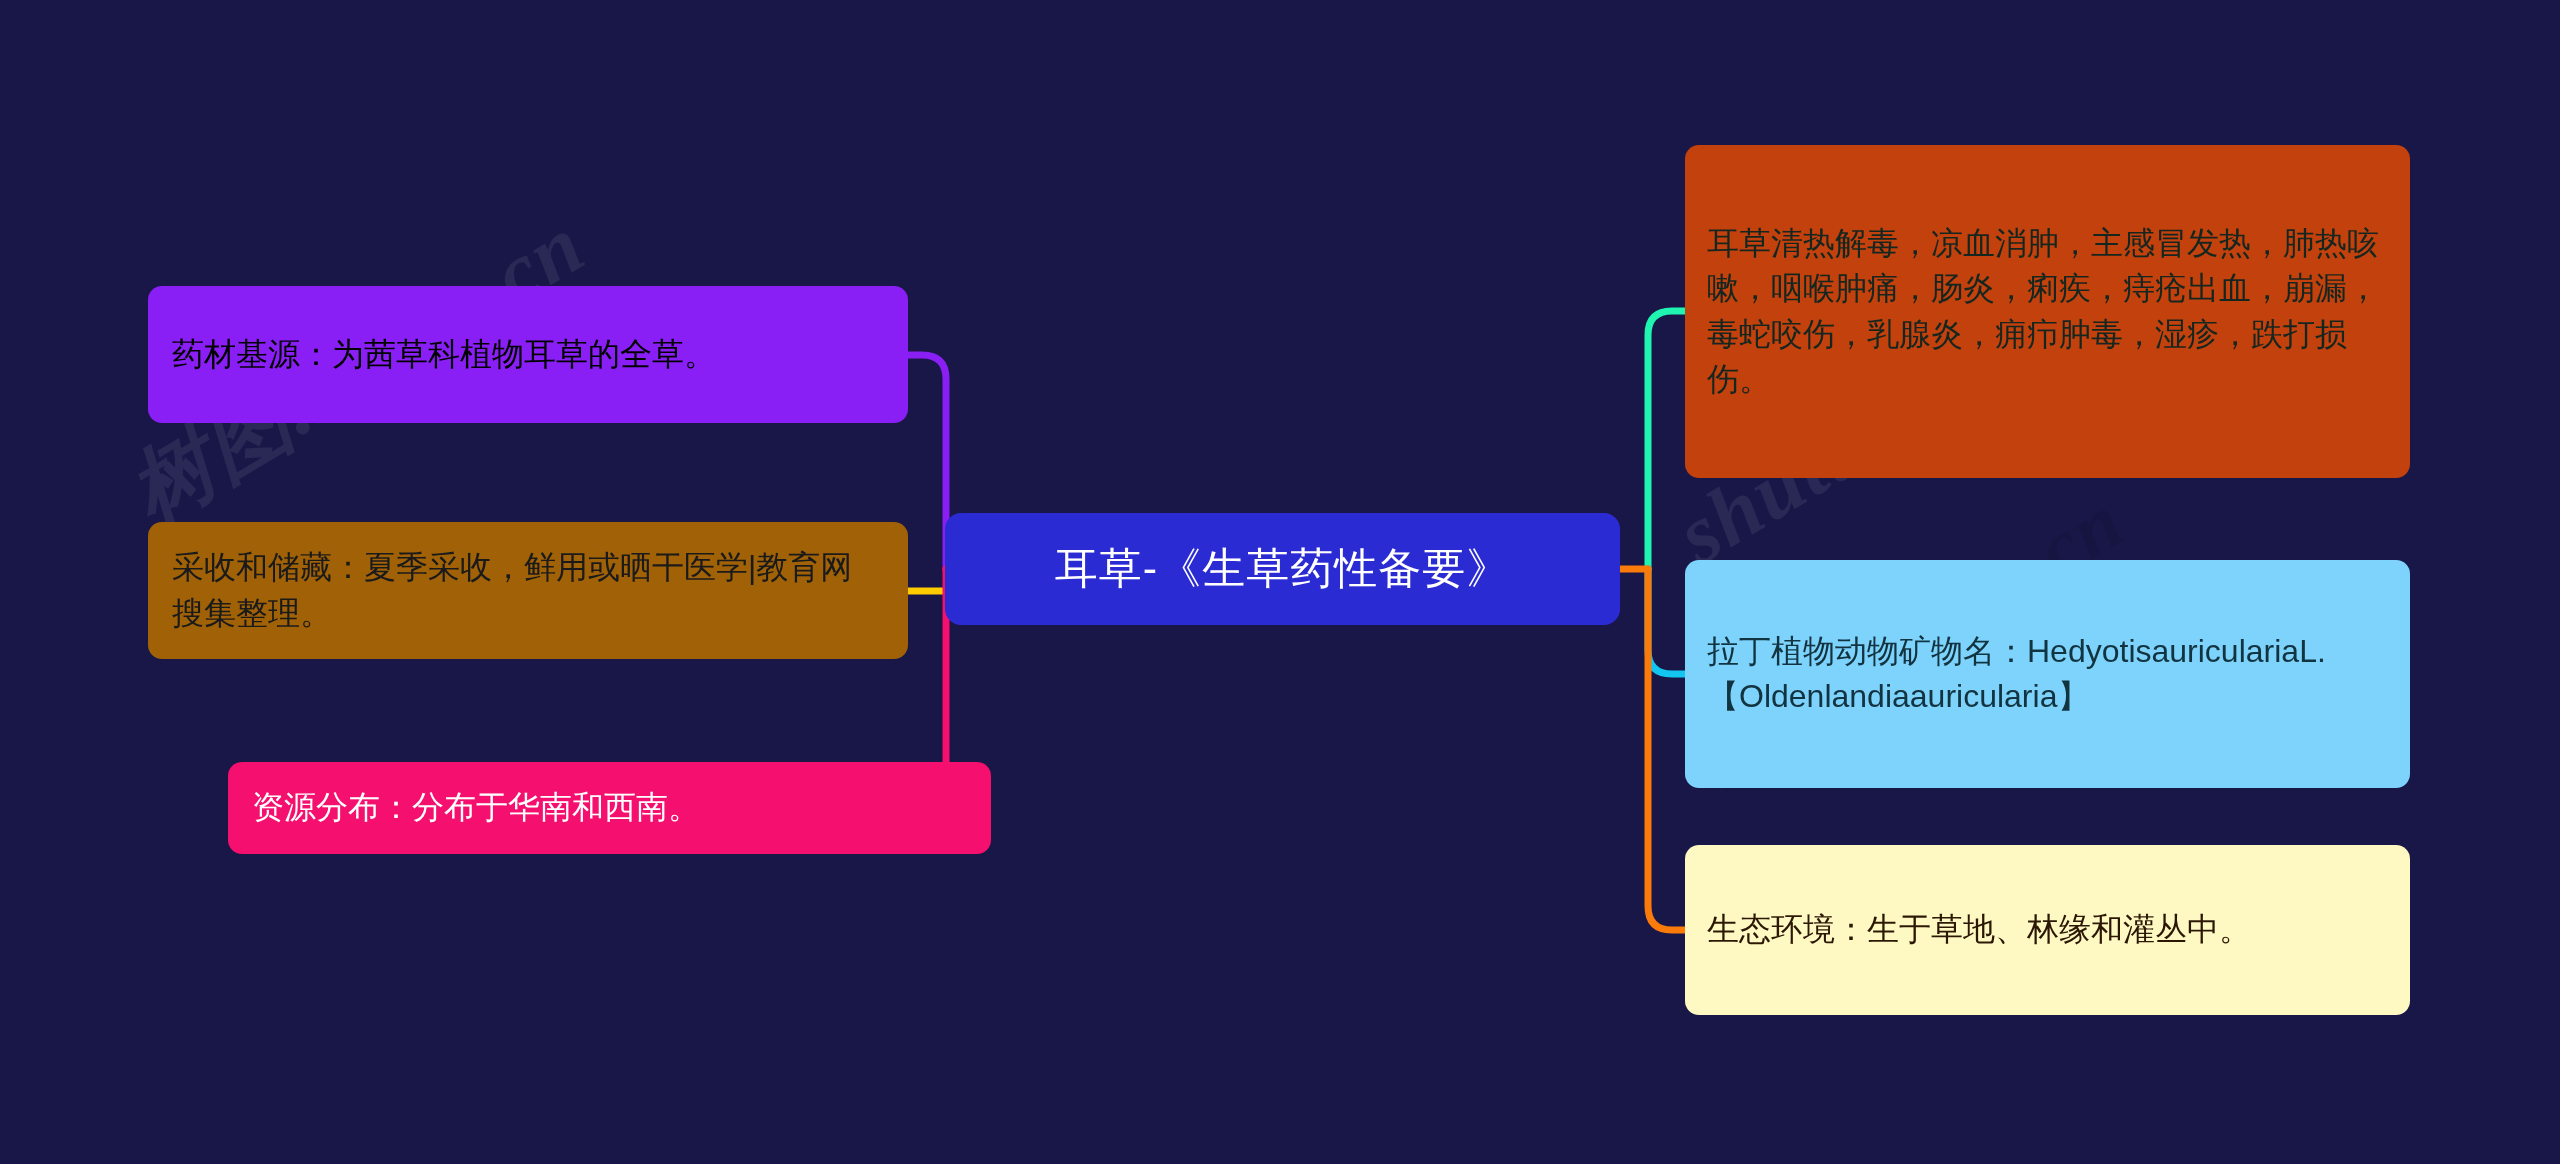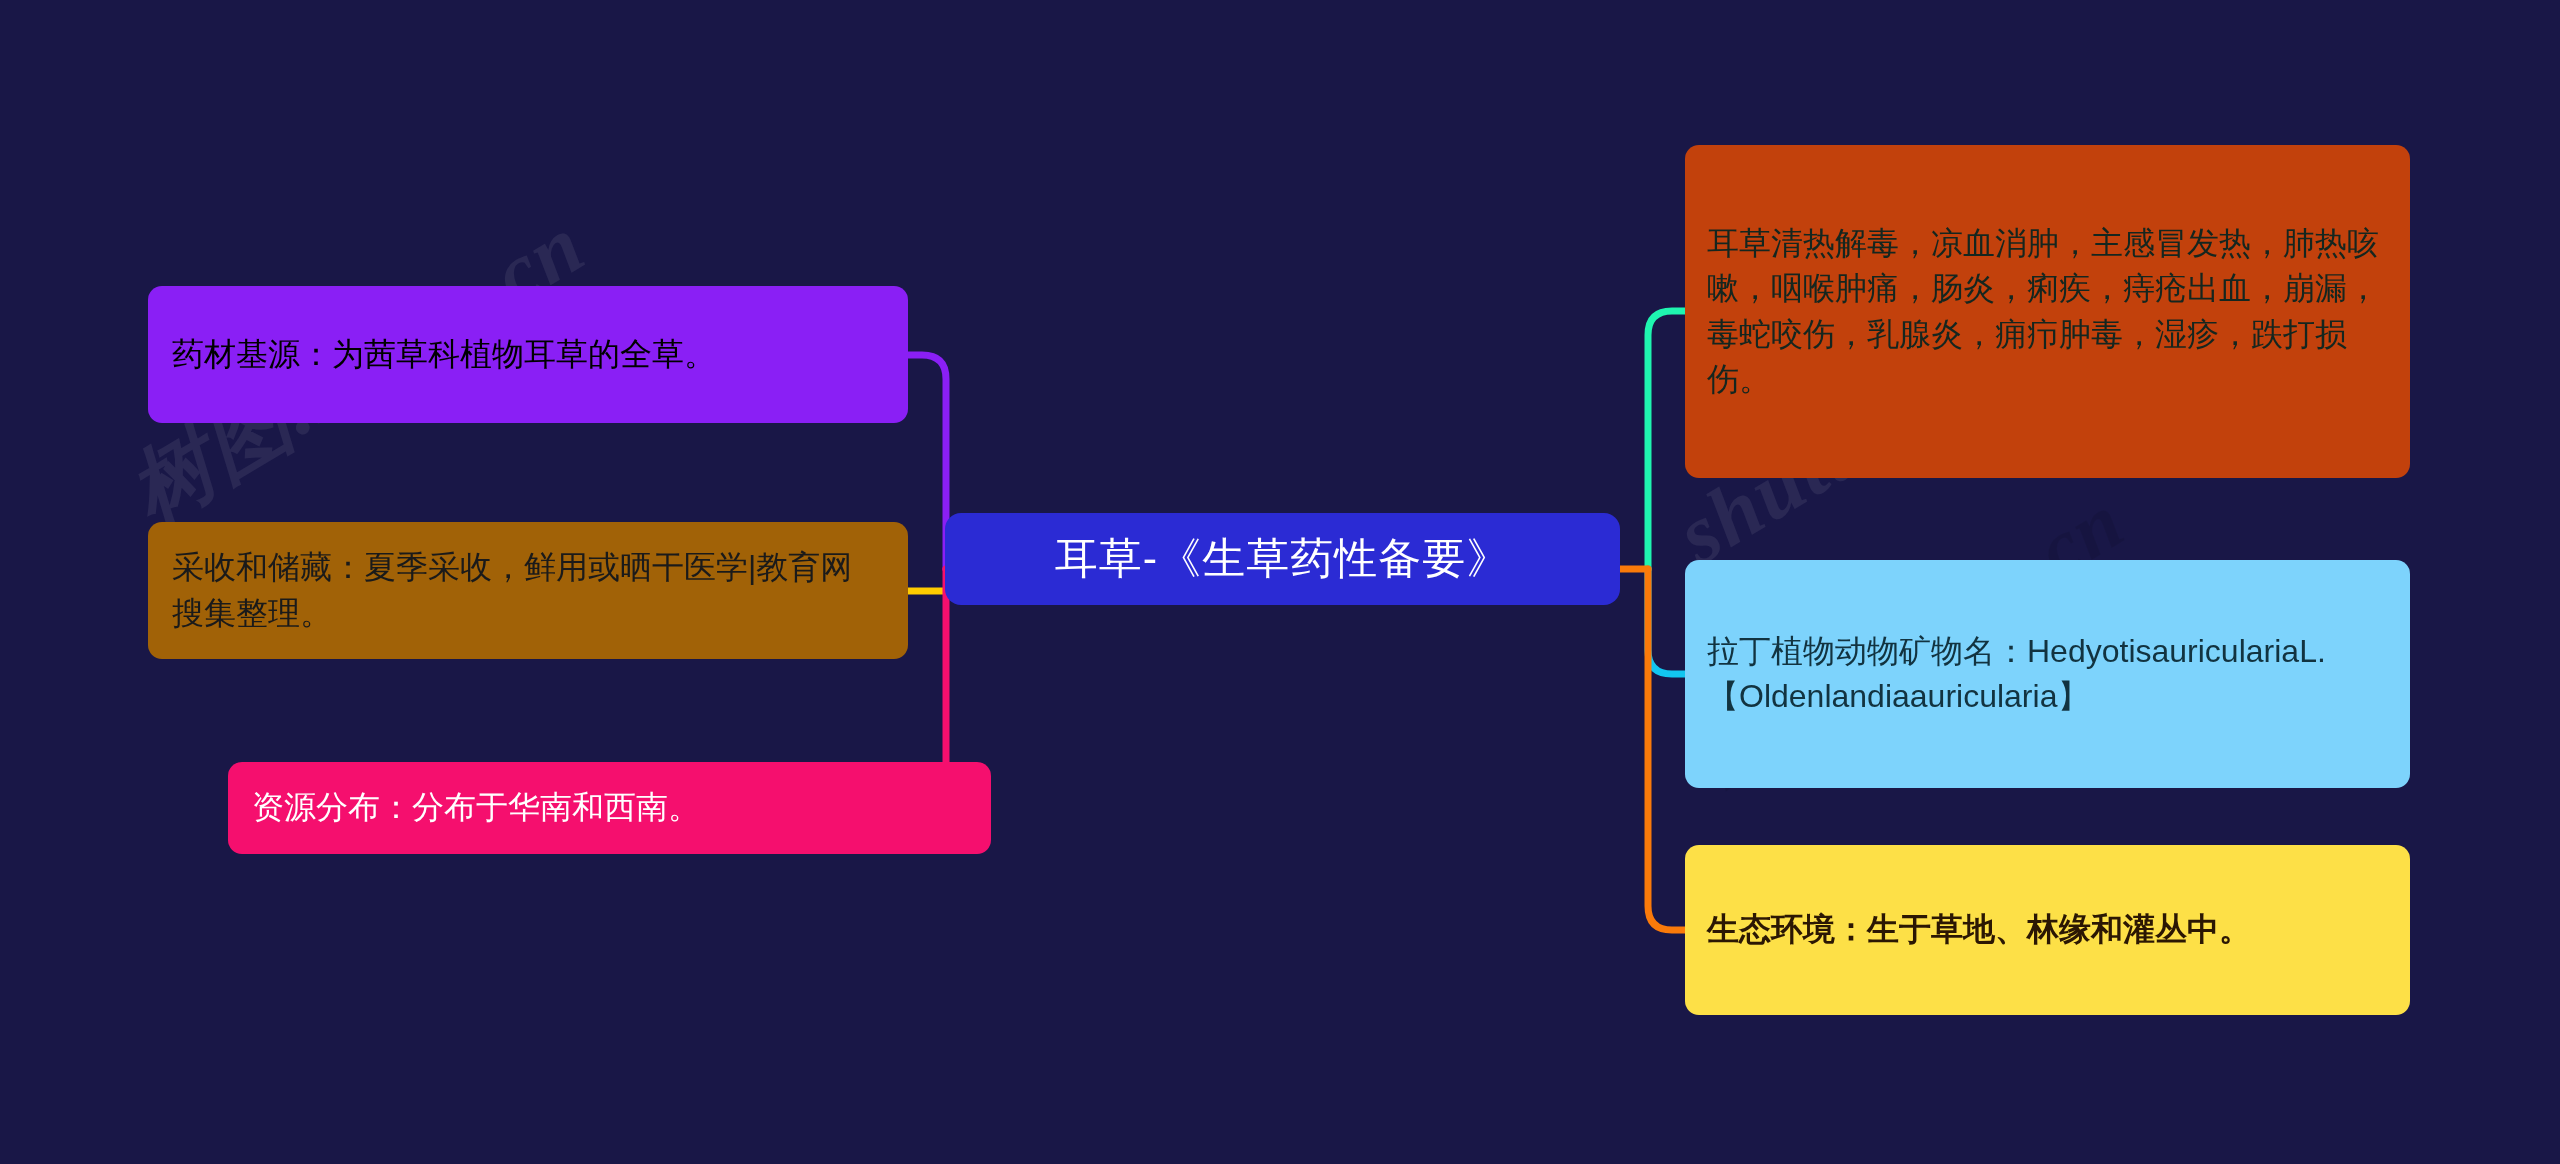--- a/index.html
+++ b/index.html
@@ -81,21 +81,21 @@
     width: 100%;
     line-height: 1.42;
     word-break: break-word;
   }
 
   
   #node-root {
     left: 945px;
     top: 513px;
     width: 675px;
-    height: 92px;
+    height: 112px;
     background: #2B2BD4;
     border-radius: 16px;
     justify-content: flex-start;
   }
   #node-root .txt {
     color: #FFFFFF;
     font-size: 43px;
     text-align: center;
     letter-spacing: 1px;
   }
@@ -150,23 +150,22 @@
     background: #7dd3fc;
     padding: 16px 22px;
   }
   #node-latin .txt { color: #123340; font-size: 32px; }
 
   #node-habitat {
     left: 1685px;
     top: 845px;
     width: 725px;
     height: 170px;
-    background: #fde047;
+    background: #fef9c3;
     padding: 16px 22px;
-    font-weight: bold;
   }
   #node-habitat .txt { color: #2B1703; font-size: 32px; }
 </style>
 </head>
 <body>
 
 <div id="canvas">
 
   <svg id="connectors" viewBox="0 0 2560 1164" width="2560" height="1164" xmlns="http://www.w3.org/2000/svg">
 

